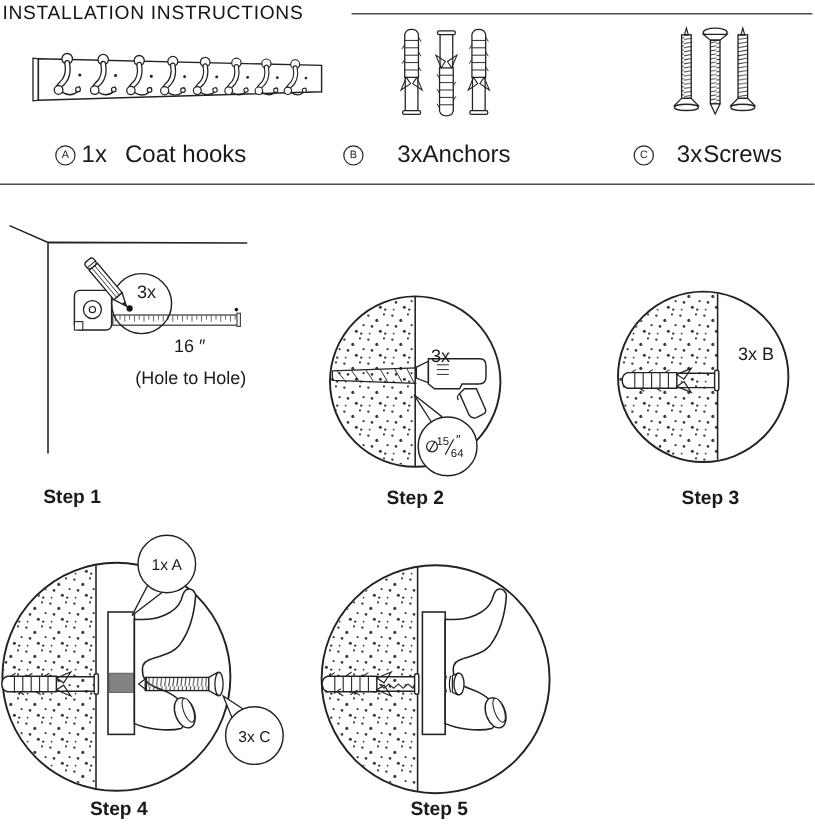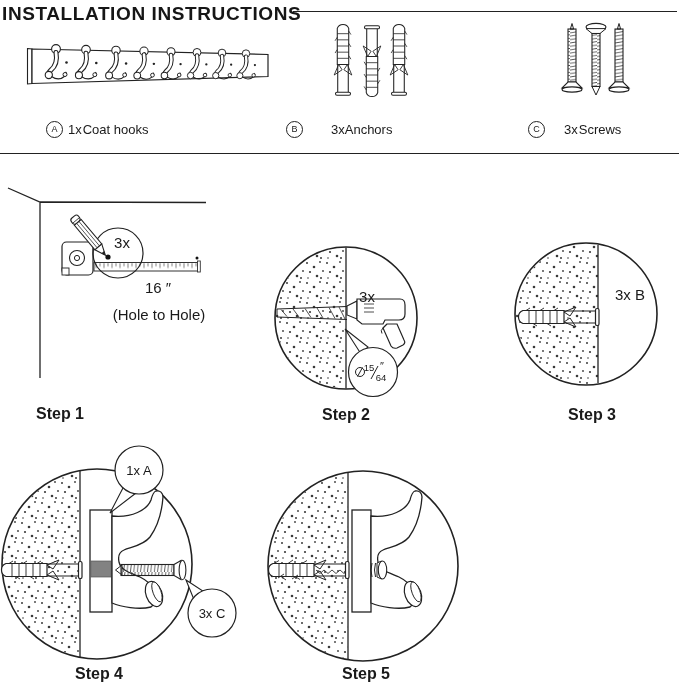--- a/index.html
+++ b/index.html
@@ -1,26 +1,26 @@
 <!DOCTYPE html>
 <html><head>
 <meta charset="utf-8">
 <style>
   html,body{margin:0;padding:0;background:#fff;}
   .canvas{position:relative;width:679px;height:689px;background:#fff;overflow:hidden;
           font-family:"Liberation Sans",sans-serif;color:#1a1a1a;}
-  .title{position:absolute;left:2px;top:3px;font-size:19px;font-weight:700;letter-spacing:.6px;color:#161616;white-space:nowrap;}
+  .title{position:absolute;left:2px;top:3px;font-size:16px;font-weight:400;letter-spacing:.6px;color:#161616;white-space:nowrap;}
   .title-line{position:absolute;top:11px;left:293px;right:2px;border-top:1.6px solid #222;}
   .divider{position:absolute;top:153px;left:0;width:679px;border-top:1.9px solid #222;}
   .part-label{position:absolute;top:119px;display:flex;align-items:center;height:20px;}
   .badge{width:15px;height:15px;border:1.3px solid #222;border-radius:50%;display:flex;
          align-items:center;justify-content:center;font-size:9px;color:#222;flex:0 0 auto;}
-  .qty,.pname{font-size:13px;color:#1a1a1a;white-space:nowrap;}
+  .qty,.pname{font-size:20px;color:#1a1a1a;white-space:nowrap;}
   .pos-a{left:46px}.pos-b{left:286px}.pos-c{left:528px}
-  .pos-a .qty{margin-left:5px}.pos-a .pname{margin-left:1px}
+  .pos-a .qty{margin-left:5px}.pos-a .pname{margin-left:15px}
   .pos-b .qty{margin-left:28px}.pos-b .pname{}
   .pos-c .qty{margin-left:19px}.pos-c .pname{margin-left:1px}
   svg{position:absolute;overflow:visible;}
   svg text{font-family:"Liberation Sans",sans-serif;fill:#1a1a1a;}
   .t15{font-size:15px}
   .t13{font-size:13px}
   .t16b{font-size:16px;font-weight:700}
 </style>
 </head>
 <body>

